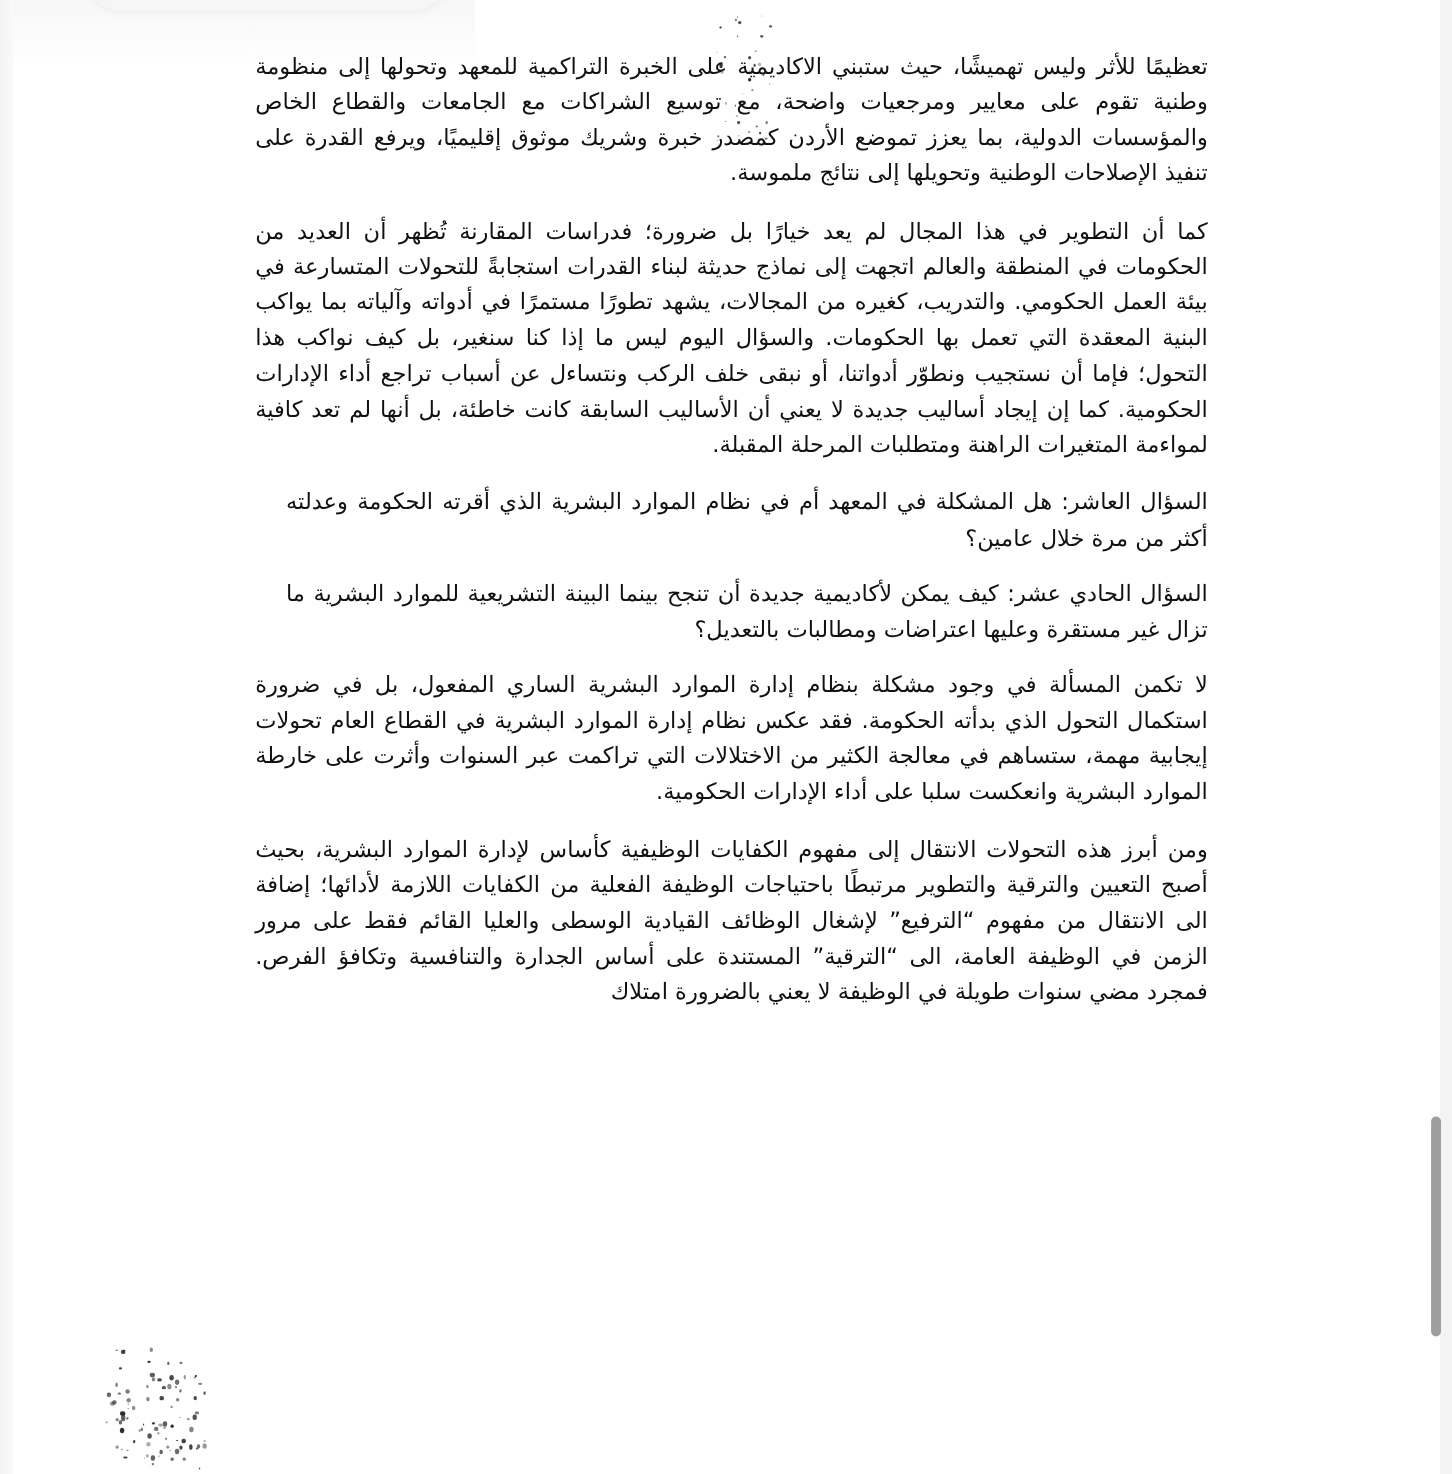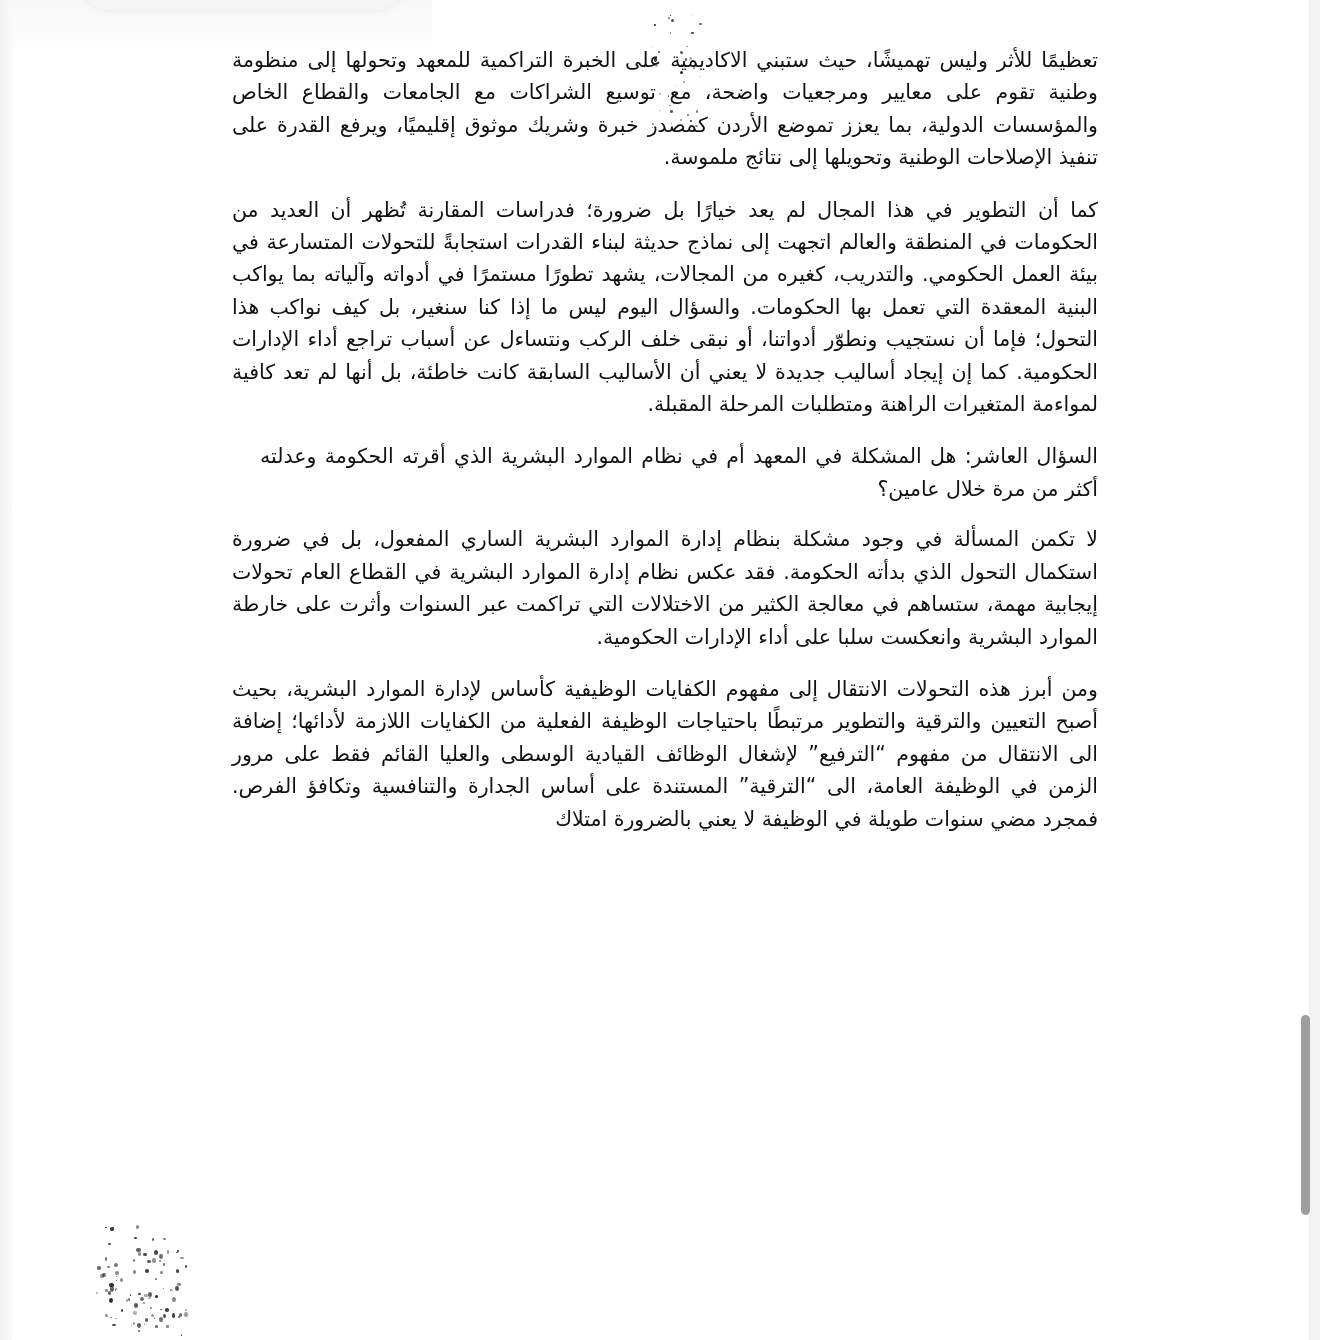--- a/index.html
+++ b/index.html
@@ -81,20 +81,21 @@
 <body>
 
 <div class="left-edge"></div>
 <div class="top-fade"></div>
 <div class="top-overlay"></div>
 
 <div class="page">
   <p class="para">تعظيمًا للأثر وليس تهميشًا، حيث ستبني الاكاديمية على الخبرة التراكمية للمعهد وتحولها إلى منظومة وطنية تقوم على معايير ومرجعيات واضحة، مع توسيع الشراكات مع الجامعات والقطاع الخاص والمؤسسات الدولية، بما يعزز تموضع الأردن كمصدر خبرة وشريك موثوق إقليميًا، ويرفع القدرة على تنفيذ الإصلاحات الوطنية وتحويلها إلى نتائج ملموسة.</p>
   <p class="para">كما أن التطوير في هذا المجال لم يعد خيارًا بل ضرورة؛ فدراسات المقارنة تُظهر أن العديد من الحكومات في المنطقة والعالم اتجهت إلى نماذج حديثة لبناء القدرات استجابةً للتحولات المتسارعة في بيئة العمل الحكومي. والتدريب، كغيره من المجالات، يشهد تطورًا مستمرًا في أدواته وآلياته بما يواكب البنية المعقدة التي تعمل بها الحكومات. والسؤال اليوم ليس ما إذا كنا سنغير، بل كيف نواكب هذا التحول؛ فإما أن نستجيب ونطوّر أدواتنا، أو نبقى خلف الركب ونتساءل عن أسباب تراجع أداء الإدارات الحكومية. كما إن إيجاد أساليب جديدة لا يعني أن الأساليب السابقة كانت خاطئة، بل أنها لم تعد كافية لمواءمة المتغيرات الراهنة ومتطلبات المرحلة المقبلة.</p>
   <p class="para question">السؤال العاشر: هل المشكلة في المعهد أم في نظام الموارد البشرية الذي أقرته الحكومة وعدلته أكثر من مرة خلال عامين؟</p>
+  <p class="para question">السؤال الحادي عشر: كيف يمكن لأكاديمية جديدة أن تنجح بينما البينة التشريعية للموارد البشرية ما تزال غير مستقرة وعليها اعتراضات ومطالبات بالتعديل؟</p>
   <p class="para">لا تكمن المسألة في وجود مشكلة بنظام إدارة الموارد البشرية الساري المفعول، بل في ضرورة استكمال التحول الذي بدأته الحكومة. فقد عكس نظام إدارة الموارد البشرية في القطاع العام تحولات إيجابية مهمة، ستساهم في معالجة الكثير من الاختلالات التي تراكمت عبر السنوات وأثرت على خارطة الموارد البشرية وانعكست سلبا على أداء الإدارات الحكومية.</p>
   <p class="para">ومن أبرز هذه التحولات الانتقال إلى مفهوم الكفايات الوظيفية كأساس لإدارة الموارد البشرية، بحيث أصبح التعيين والترقية والتطوير مرتبطًا باحتياجات الوظيفة الفعلية من الكفايات اللازمة لأدائها؛ إضافة الى الانتقال من مفهوم “الترفيع” لإشغال الوظائف القيادية الوسطى والعليا القائم فقط على مرور الزمن في الوظيفة العامة، الى “الترقية” المستندة على أساس الجدارة والتنافسية وتكافؤ الفرص. فمجرد مضي سنوات طويلة في الوظيفة لا يعني بالضرورة امتلاك</p>
 </div>
 
 <div class="speckles" id="speckles-top" style="left:650px;top:10px;width:50px;height:120px;">
     <span class="speckle" style="width: 3.2228px; height: 4.30537px; left: 3.53824px; top: 47.3071px; opacity: 0.893421;"></span>
     <span class="speckle" style="width: 1.34785px; height: 1.20686px; left: 25.0156px; top: 74.6245px; opacity: 0.488495;"></span>
     <span class="speckle" style="width: 1.30097px; height: 1.75435px; left: 19.7827px; top: 21.911px; opacity: 0.64823;"></span>
     <span class="speckle" style="width: 1.70097px; height: 1.16155px; left: 36.1418px; top: 36.2037px; opacity: 0.530033;"></span>
     <span class="speckle" style="width: 1.0741px; height: 1.3974px; left: 9.43244px; top: 100.095px; opacity: 0.602423;"></span>

